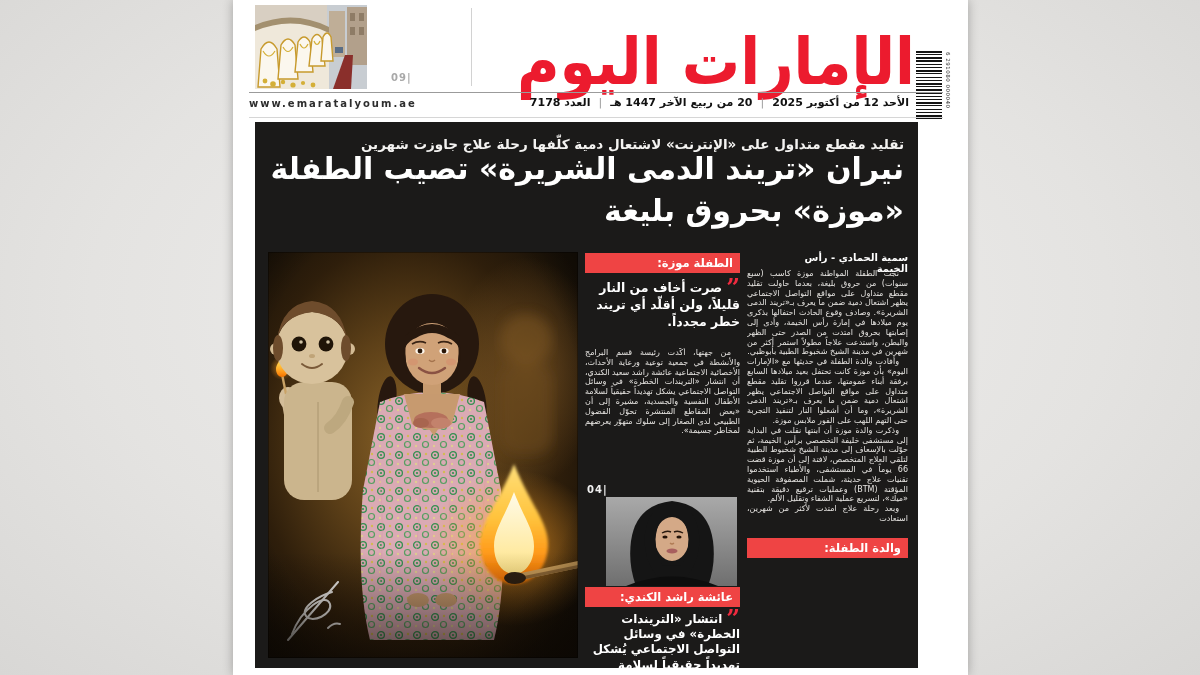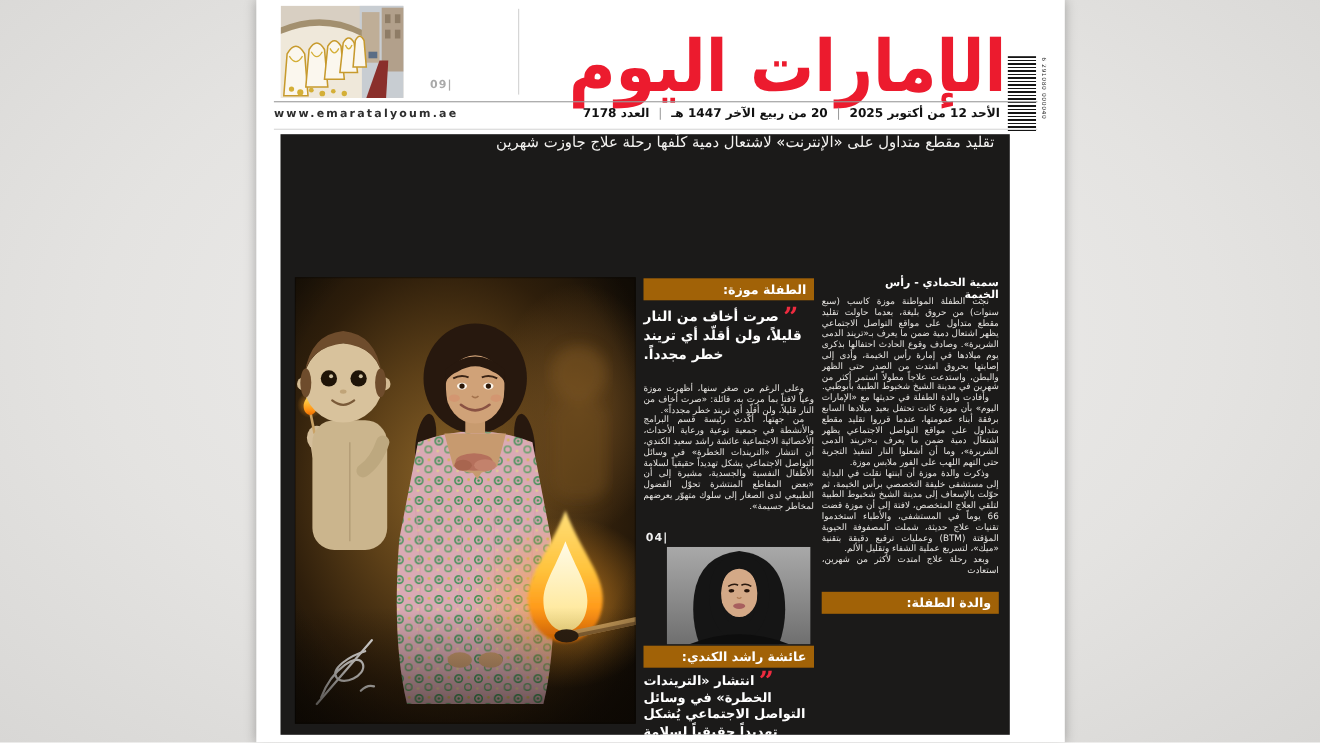--- a/index.html
+++ b/index.html
@@ -44,40 +44,40 @@
   .website { left:16px; top:98px; font-size:10px; font-weight:bold; color:#2e2e2e; letter-spacing:2px; }
   .dateline {
     top:96px; right:59px; direction:rtl; white-space:nowrap;
     font-size:11px; font-weight:bold; color:#111; display:flex; align-items:center; gap:8px;
   }
   .dateline .sep { color:#9a9a9a; font-weight:normal; }
 
   
   .board { left:22px; top:122px; width:663px; height:546px; background:#1b1a19; overflow:hidden; }
   .kicker {
-    top:0; right:14px; left:14px; direction:rtl; text-align:right;
-    color:#f4f3f1; font-size:13.5px; font-weight:normal;
+    top:14px; right:14px; left:14px; direction:rtl; text-align:right;
+    color:#f4f3f1; font-size:13.5px; font-weight:bold;
   }
   .headline {
     top:26px; right:14px; left:14px; direction:rtl; text-align:right;
     color:#ffffff; font-size:30px; font-weight:bold; line-height:42px; letter-spacing:-.3px;
   }
 
   
   .photo-main { left:13px; top:130px; width:310px; height:406px; }
   .col-mid   { left:330px; top:131px; width:155px; height:406px; }
   .col-right { left:492px; top:130px; width:161px; height:407px; }
 
   .badge {
-    height:20px; background:#a16207; color:#ffffff; direction:rtl;
+    height:20px; background:#ef4444; color:#ffffff; direction:rtl;
     display:flex; align-items:center; padding:0 7px;
     font-size:11.5px; font-weight:bold; width:100%;
   }
   .quote {
-    direction:rtl; text-align:left; color:#ffffff; font-weight:bold; width:100%;
+    direction:rtl; text-align:right; color:#ffffff; font-weight:bold; width:100%;
   }
   .quote .qmark {
     color:#ee2b3f; font-family:"DejaVu Serif", serif; font-size:24px; line-height:0;
     vertical-align:-4px; margin-left:4px; font-weight:bold;
   }
   .q-child  { font-size:12.5px; line-height:17px; }
   .q-mother { font-size:11.8px; line-height:15.2px; }
   .q-expert { font-size:11.8px; line-height:15.2px; }
 
   .bodytext {
@@ -150,20 +150,24 @@
     <span class="sep">|</span>
     <span>20 من ربيع الآخر 1447 هـ</span>
     <span class="sep">|</span>
     <span>العدد 7178</span>
   </div>
   <div class="abs rule-sub"></div>
 
   <div class="abs board">
 
     <div class="abs kicker">تقليد مقطع متداول على «الإنترنت» لاشتعال دمية كلّفها رحلة علاج جاوزت شهرين</div>
+    <div class="abs headline">
+      <div>نيران «تريند الدمى الشريرة» تصيب الطفلة</div>
+      <div>«موزة» بحروق بليغة</div>
+    </div>
 
     <div class="abs photo-main">
       <svg width="310" height="406" viewBox="0 0 310 406">
         <defs>
           <radialGradient id="bgGlow" cx="45%" cy="46%" r="68%">
             <stop offset="0" stop-color="#8a6328"></stop>
               <stop offset=".38" stop-color="#5d4018"></stop>
             <stop offset=".72" stop-color="#2e1e0b"></stop>
               <stop offset="1" stop-color="#171007"></stop>
           </radialGradient>
@@ -298,21 +302,20 @@
         <rect width="310" height="406" fill="none" stroke="#000" stroke-opacity=".35" stroke-width="2"></rect>
       </svg>
     </div>
 
     <div class="abs col-mid">
       <div class="abs badge" style="top:0;">الطفلة موزة:</div>
       <div class="abs quote q-child" style="top:26px;">
         <span class="qmark">”</span><span>صرت أخاف من النار قليلاً، ولن أقلّد أي تريند خطر مجدداً.</span>
       </div>
       <div class="abs bodytext" style="top:95px; height:134px;">
-        <p>وعلى الرغم من صغر سنها، أظهرت موزة وعياً لافتاً بما مرت به، قائلة: «صرت أخاف من النار قليلاً، ولن أقلّد أي تريند خطر مجدداً».</p>
         <p>من جهتها، أكّدت رئيسة قسم البرامج والأنشطة في جمعية توعية ورعاية الأحداث، الأخصائية الاجتماعية عائشة راشد سعيد الكندي، أن انتشار «التريندات الخطرة» في وسائل التواصل الاجتماعي يشكل تهديداً حقيقياً لسلامة الأطفال النفسية والجسدية، مشيرة إلى أن «بعض المقاطع المنتشرة تحوّل الفضول الطبيعي لدى الصغار إلى سلوك متهوّر يعرضهم لمخاطر جسيمة».</p>
       </div>
       <div class="abs pageref-white" style="top:231px; left:2px;">04|</div>
 
       <div class="abs photo-expert">
         <svg width="131" height="89" viewBox="0 0 131 89">
           <defs>
             <linearGradient id="pbg" x1="0" y1="0" x2="0" y2="1">
               <stop offset="0" stop-color="#a9a9a9"></stop>
                 <stop offset="1" stop-color="#6f6f6f"></stop>

